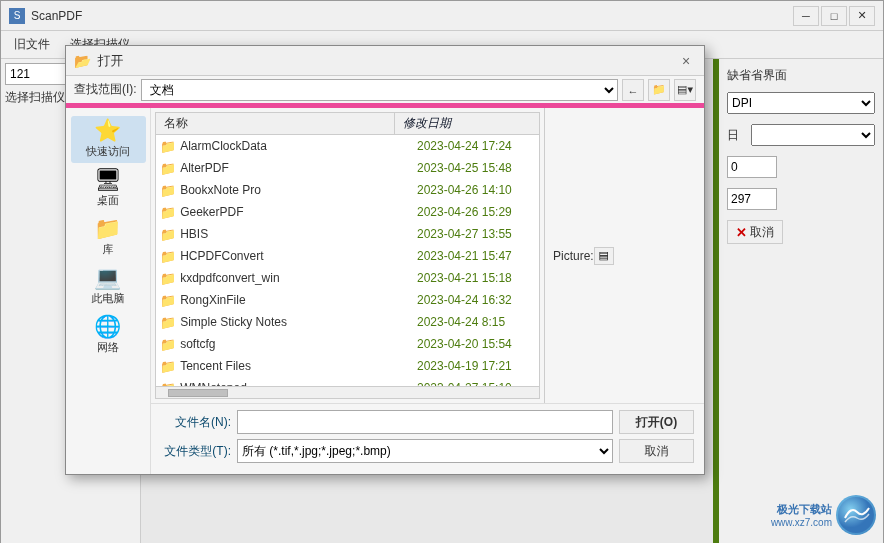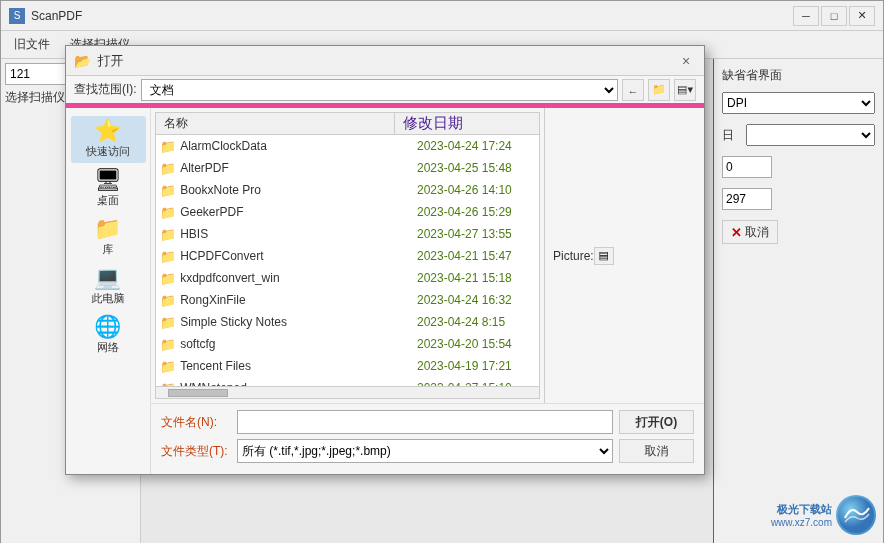--- a/index.html
+++ b/index.html
@@ -122,21 +122,21 @@
 
     .app-main-panel {
       flex: 1;
       background: #e8e8e8;
       position: relative;
     }
 
     .right-panel {
       width: 170px;
       background: #f0f0f0;
-      border-left: 1px solid #4d7c0f;
+      border-left: 6px solid #4d7c0f;
       padding: 8px;
       display: flex;
       flex-direction: column;
       gap: 6px;
     }
 
     .right-section-label {
       font-size: 12px;
       color: #333;
       margin-bottom: 2px;
@@ -350,27 +350,28 @@
       cursor: pointer;
       user-select: none;
       display: flex;
       align-items: center;
       height: 100%;
     }
 
     .file-col-date {
       width: 130px;
       padding: 0 8px;
-      font-size: 15px;
-      color: #4c1d95;
+      font-size: 12px;
+      color: #0f172a;
       cursor: pointer;
       user-select: none;
       display: flex;
       align-items: center;
       height: 100%;
+      font-style: italic;
     }
 
     .file-list-scroll {
       flex: 1;
       overflow-y: auto;
       overflow-x: hidden;
     }
 
     .file-row {
       display: flex;
@@ -425,22 +426,23 @@
 
     .dialog-bottom-row {
       display: flex;
       align-items: center;
       gap: 6px;
       margin-bottom: 5px;
     }
 
     .dialog-bottom-label {
       font-size: 12px;
-      color: #c2410c;
+      color: #0c4a6e;
       width: 70px;
+      text-align: right;
     }
 
     .dialog-bottom-input {
       flex: 1;
       height: 24px;
       border: 1px solid #aaa;
       padding: 0 4px;
       font-size: 12px;
       background: white;
     }

